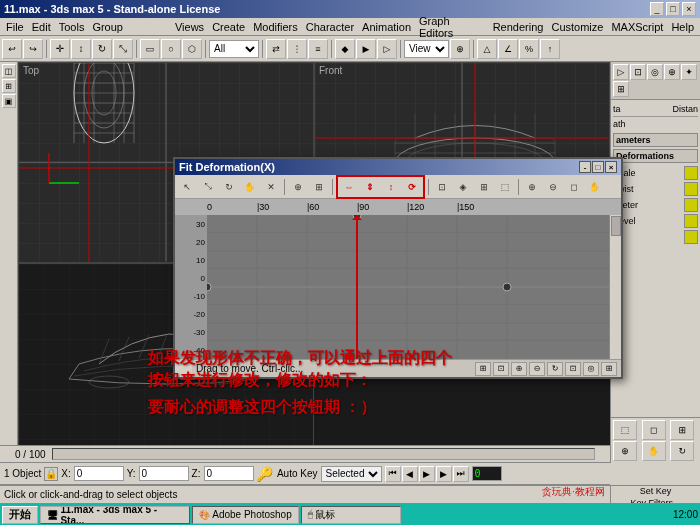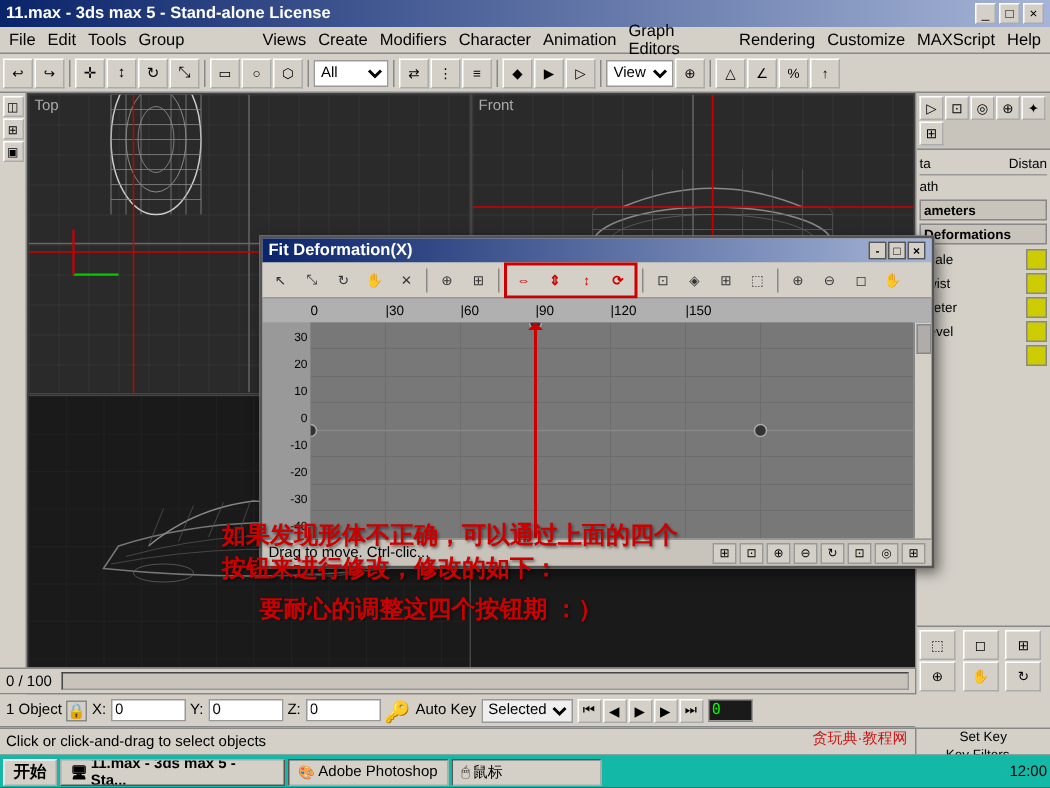--- a/index.html
+++ b/index.html
@@ -154,20 +154,21 @@
     .dialog-status {
       background: #c8c4bc;
       height: 18px;
       display: flex;
       align-items: center;
       padding: 0 4px;
       font-size: 10px;
       color: #000;
       border-top: 1px solid #999;
       gap: 4px;
+      margin-left: 17px;
     }
   </style>
 </head>
 <body>
 
 <div class="menu-bar">
   <span class="menu-bar-title">11.max - 3ds max 5 - Stand-alone License</span>
 </div>
 
 <div style="position:absolute;top:0;left:0;width:700px;height:525px;background:#d4d0c8;overflow:hidden;">
@@ -473,21 +474,21 @@
             <div style="width:16px;height:14px;background:#d4d0c8;border:1px solid #999;display:flex;align-items:center;justify-content:center;font-size:8px;cursor:pointer;">⊡</div>
             <div style="width:16px;height:14px;background:#d4d0c8;border:1px solid #999;display:flex;align-items:center;justify-content:center;font-size:8px;cursor:pointer;">◎</div>
             <div style="width:16px;height:14px;background:#d4d0c8;border:1px solid #999;display:flex;align-items:center;justify-content:center;font-size:8px;cursor:pointer;">⊞</div>
           </div>
         </div>
       </div>
 
       <div class="overlay-text">
         <div>如果发现形体不正确，可以通过上面的四个</div>
         <div>按钮来进行修改，修改的如下：</div>
-        <div style="margin-top:4px;margin-left:25px;">要耐心的调整这四个按钮期 ：）</div>
+        <div style="margin-top:4px;">要耐心的调整这四个按钮期 ：）</div>
       </div>
 
     </div>
 
     <div style="width:90px;background:#d4d0c8;border-left:1px solid #888;display:flex;flex-direction:column;overflow:hidden;">
 
       <div style="display:flex;flex-wrap:wrap;gap:1px;padding:2px;background:#c8c4bc;border-bottom:1px solid #888;">
         <div style="width:16px;height:16px;background:#d4d0c8;border:1px outset #fff;display:flex;align-items:center;justify-content:center;font-size:9px;cursor:pointer;">▷</div>
         <div style="width:16px;height:16px;background:#d4d0c8;border:1px outset #fff;display:flex;align-items:center;justify-content:center;font-size:9px;cursor:pointer;">⊡</div>
         <div style="width:16px;height:16px;background:#d4d0c8;border:1px outset #fff;display:flex;align-items:center;justify-content:center;font-size:9px;cursor:pointer;">◎</div>
@@ -538,21 +539,21 @@
           <div style="width:24px;height:20px;background:#d4d0c8;border:1px outset #fff;display:flex;align-items:center;justify-content:center;font-size:9px;cursor:pointer;">◻</div>
           <div style="width:24px;height:20px;background:#d4d0c8;border:1px outset #fff;display:flex;align-items:center;justify-content:center;font-size:9px;cursor:pointer;">⊞</div>
           <div style="width:24px;height:20px;background:#d4d0c8;border:1px outset #fff;display:flex;align-items:center;justify-content:center;font-size:9px;cursor:pointer;">⊕</div>
           <div style="width:24px;height:20px;background:#d4d0c8;border:1px outset #fff;display:flex;align-items:center;justify-content:center;font-size:9px;cursor:pointer;">✋</div>
           <div style="width:24px;height:20px;background:#d4d0c8;border:1px outset #fff;display:flex;align-items:center;justify-content:center;font-size:9px;cursor:pointer;">↻</div>
         </div>
       </div>
     </div>
   </div>
 
-  <div style="position:absolute;bottom:62px;left:0;right:90px;height:18px;background:#d4d0c8;border-top:1px solid #888;border-bottom:1px solid #888;display:flex;align-items:center;padding:0 4px;font-size:10px;gap:6px;justify-content:center;">
+  <div style="position:absolute;bottom:62px;left:0;right:90px;height:18px;background:#d4d0c8;border-top:1px solid #888;border-bottom:1px solid #888;display:flex;align-items:center;padding:0 15px;font-size:10px;gap:6px;justify-content:center;">
     <span>0 / 100</span>
 
     <div style="flex:1;height:12px;background:#c8c4bc;border:1px inset #999;"></div>
   </div>
 
   <div style="position:absolute;bottom:40px;left:0;right:90px;height:22px;background:#d4d0c8;border-bottom:1px solid #888;display:flex;align-items:center;padding:0 4px;font-size:10px;gap:3px;">
 
     <span>1 Object</span>
     <div style="width:14px;height:14px;background:#d4d0c8;border:1px solid #888;display:flex;align-items:center;justify-content:center;font-size:10px;cursor:pointer;">🔒</div>
 

